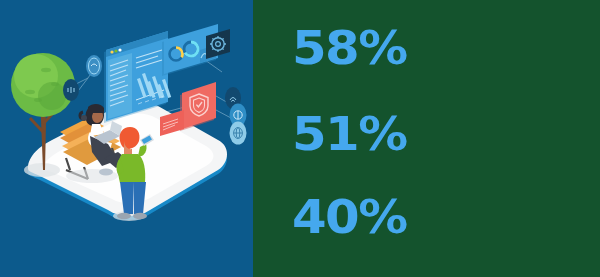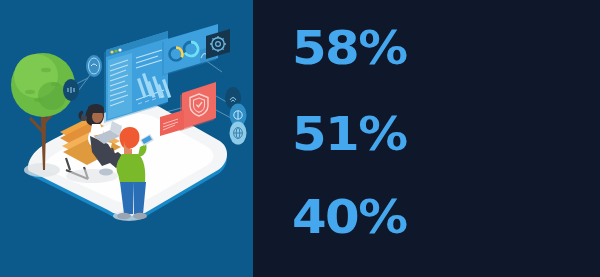--- a/index.html
+++ b/index.html
@@ -4,21 +4,21 @@
 <style>
   html,body{margin:0;padding:0;background:#000;}
   body{width:600px;height:277px;overflow:hidden;font-family:"Liberation Sans",sans-serif;}
   #stage{position:relative;width:600px;height:277px;background:#000000;}
 
   
   #illus{position:absolute;left:0;top:0;width:253px;height:277px;background:#0c5a8c;overflow:hidden;}
   #illus svg{display:block;width:253px;height:277px;}
 
   
-  #stats{position:absolute;left:253px;top:0;width:347px;height:277px;background:#0f172a;}
+  #stats{position:absolute;left:253px;top:0;width:347px;height:277px;background:#14532d;}
   .stat{position:absolute;left:39px;color:#45a8ee;
         font-family:"DejaVu Sans",sans-serif;font-weight:700;
         font-size:47px;line-height:47px;letter-spacing:-1.5px;
         transform:scaleX(1.06);transform-origin:left center;white-space:nowrap;}
   .stat.s1{top:24px;}
   .stat.s2{top:110px;}
   .stat.s3{top:193px;}
 </style>
 </head>
 <body>

